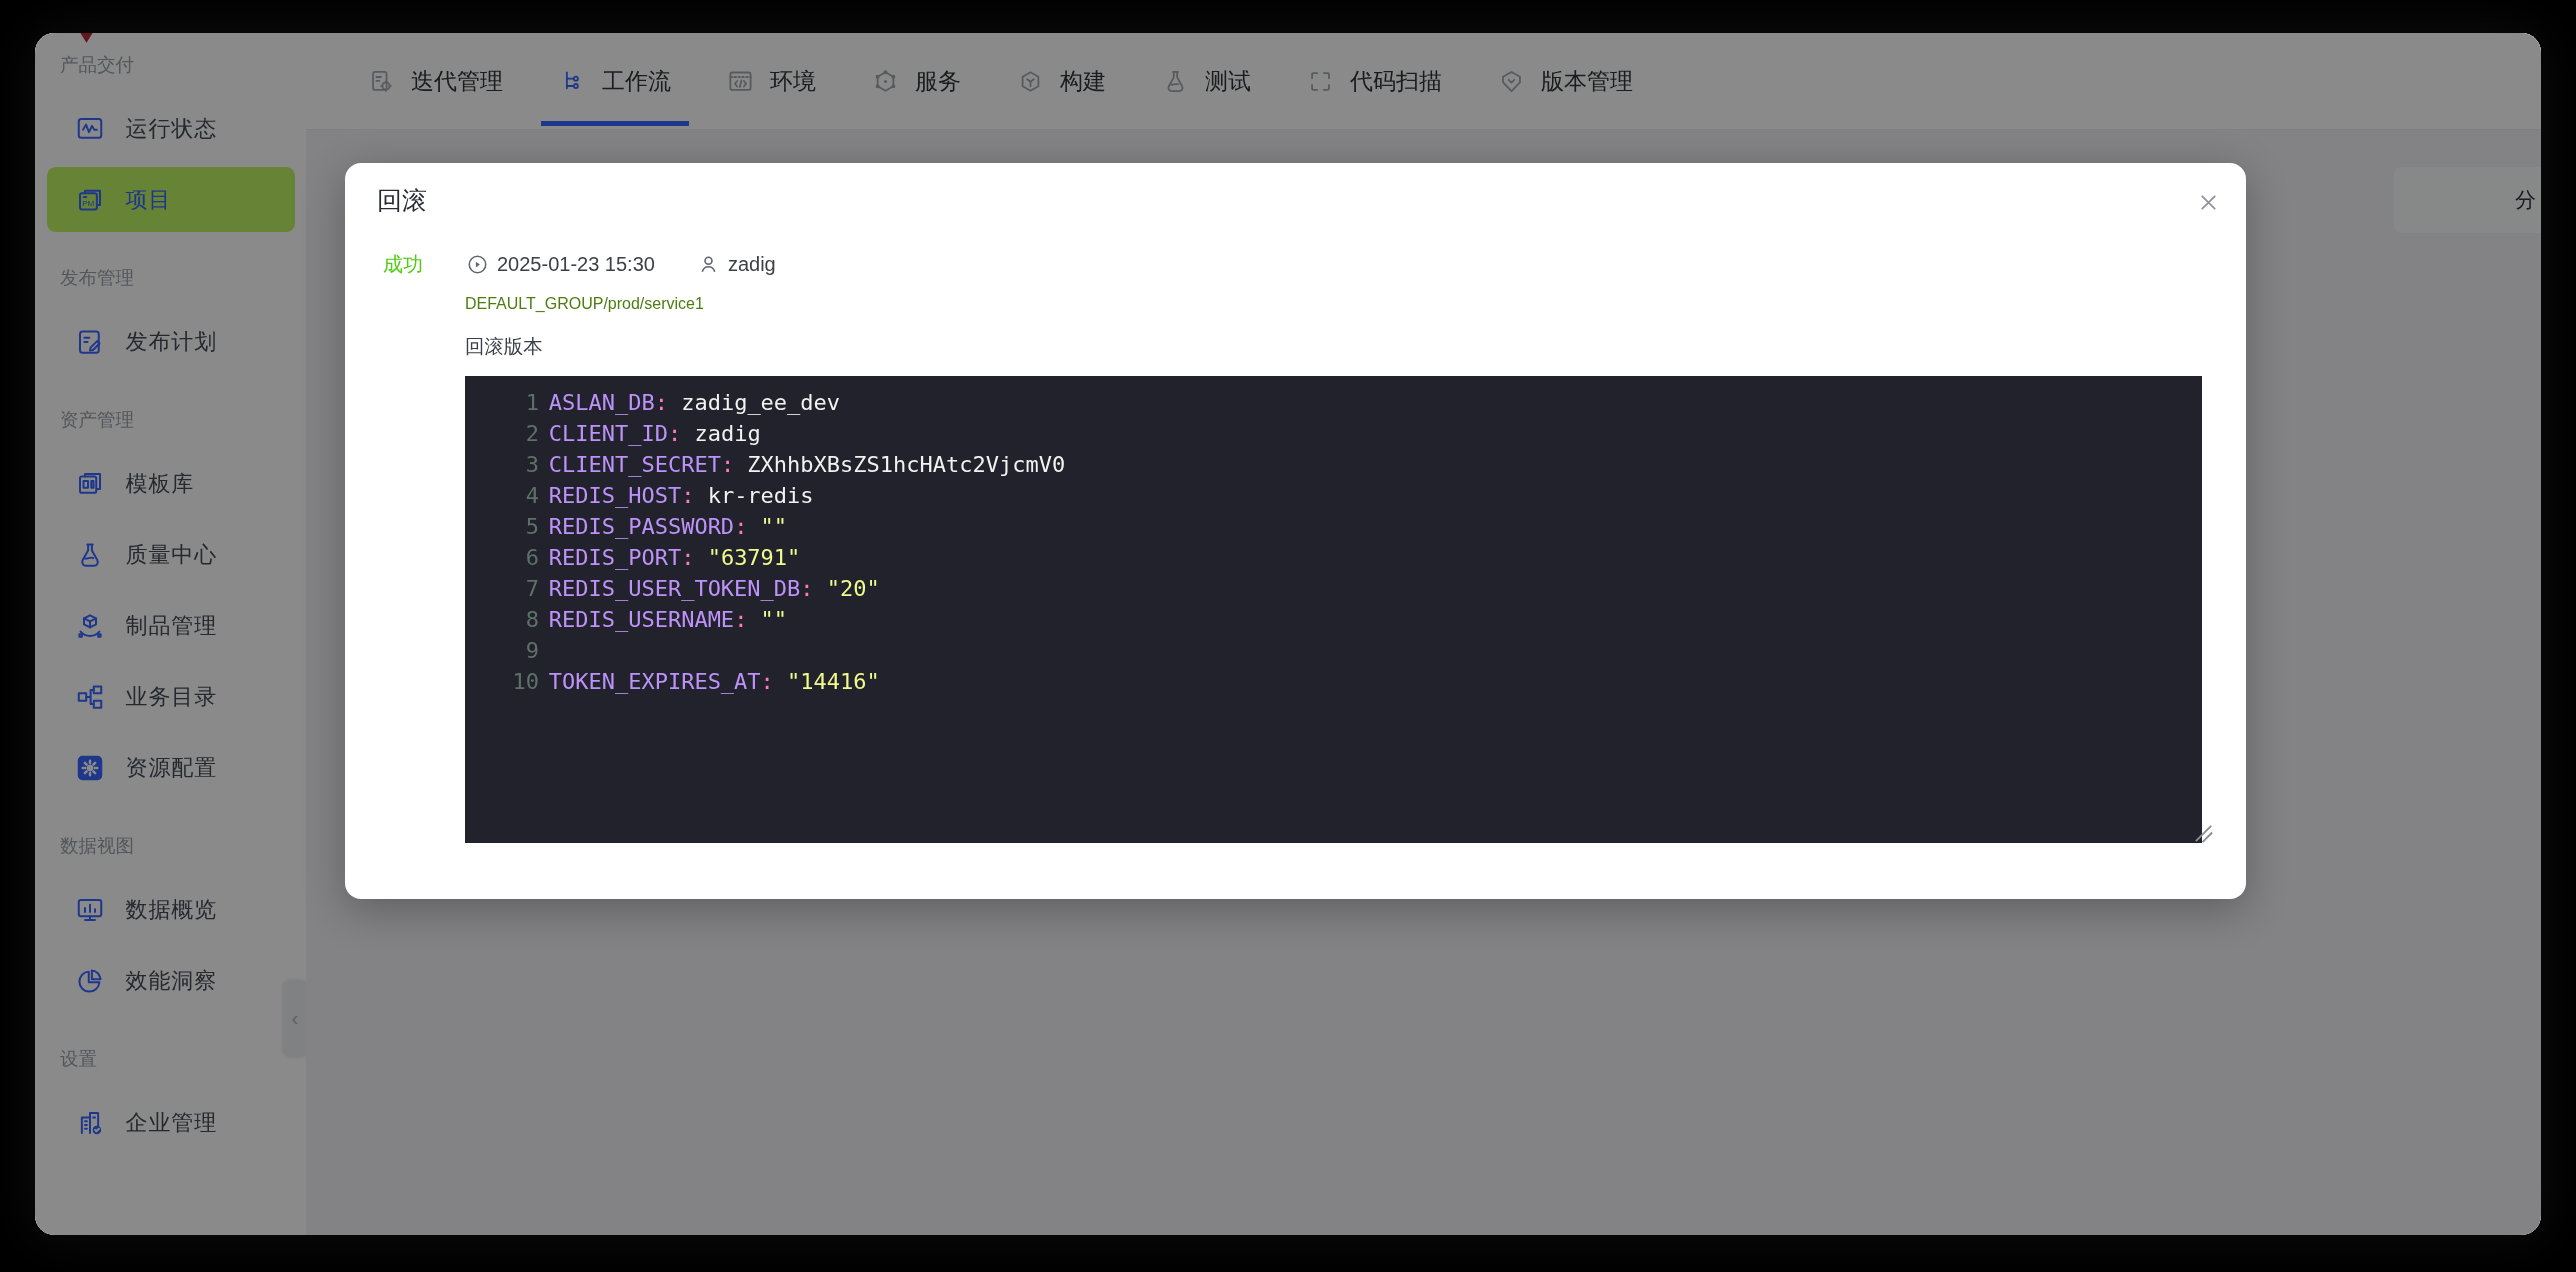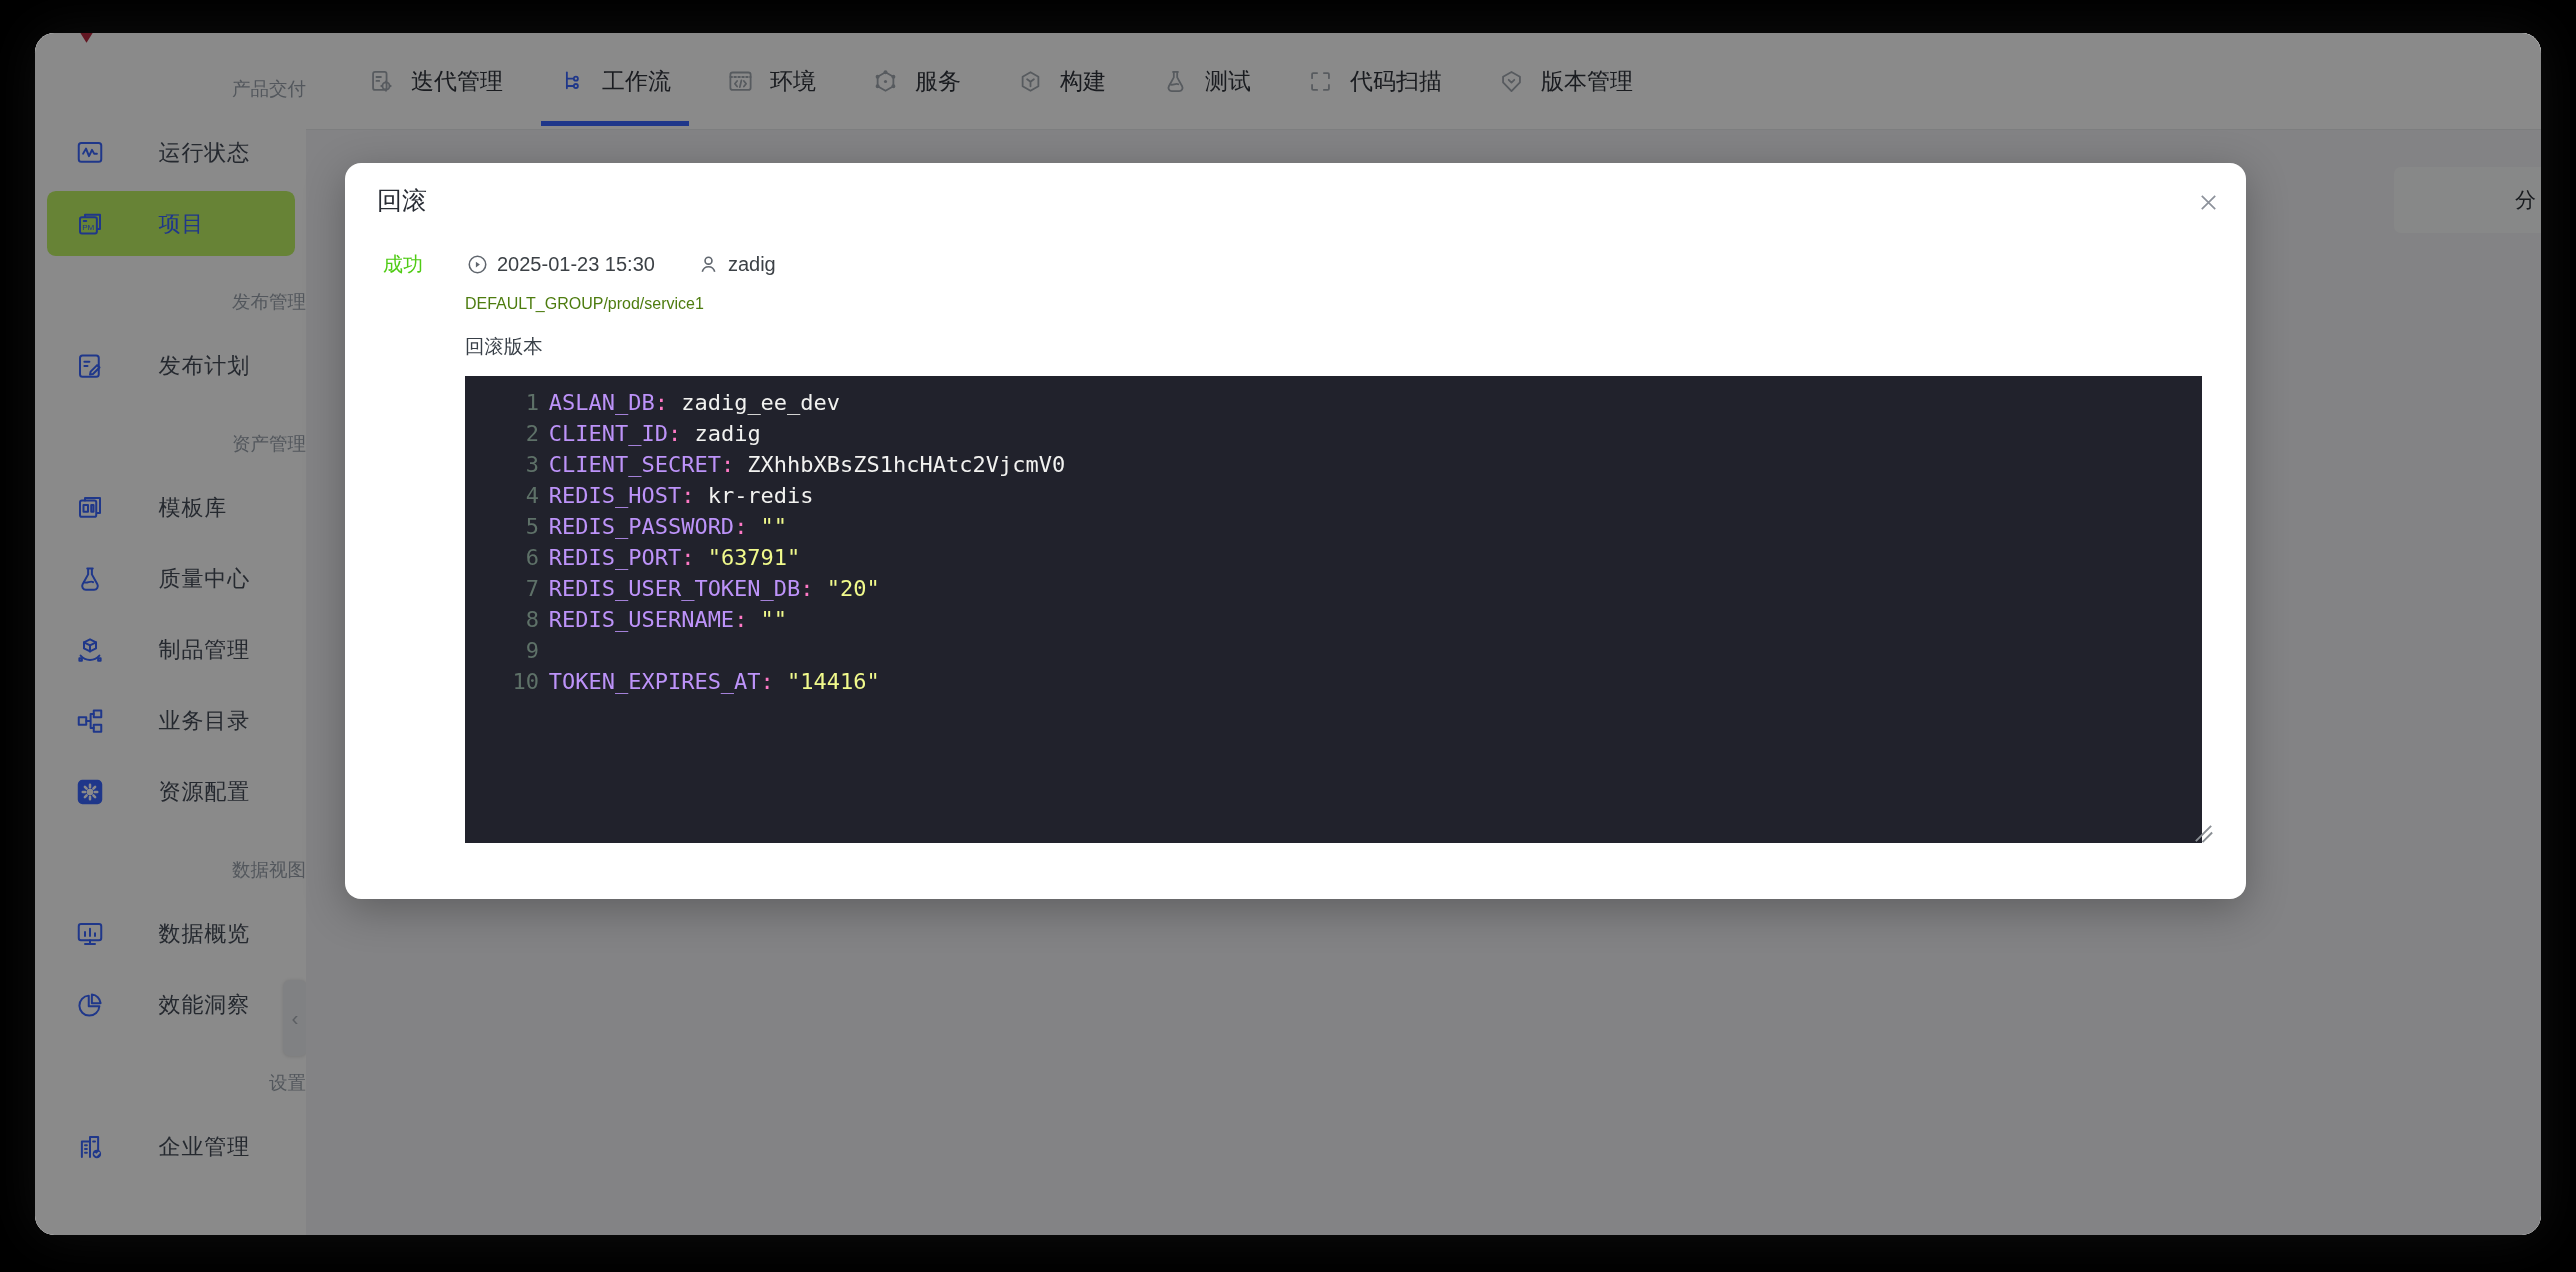--- a/index.html
+++ b/index.html
@@ -1,26 +1,26 @@
 <!DOCTYPE html>
 <html style="--accent: #3a66ff; --success: #4fcb14; --code-bg: #21222c; --code-key: #bd93f9; --code-punc: #ff79c6; --code-str: #f1fa8c;font-size:14px"><head>
 <meta charset="utf-8">
 <style>
   html,body{margin:0;padding:0;background:#000;width:2576px;height:1272px;overflow:hidden;
     font-family:"Liberation Sans","DejaVu Sans",sans-serif;}
   .window{position:absolute;left:35px;top:33px;width:2506px;height:1202px;background:#fff;
     border-radius:19.4px;overflow:hidden;box-shadow:0 0 53px rgba(255,255,255,.06);}
   .app{position:absolute;inset:0;}
   
-  .sidebar{position:absolute;left:0;top:0;width:271px;height:100%;background:#fff;padding-top:36px;box-sizing:border-box;text-align:right;}
+  .sidebar{position:absolute;left:0;top:0;width:271px;height:100%;background:#fff;padding-top:12px;box-sizing:border-box;}
   .logo{position:absolute;left:41px;top:-7px;width:21px;height:23px;color:#b5293f;}
   .side-title{height:39px;line-height:39px;margin:0 0 12.3px 25px;font-size:18.5px;color:#9aa2ac;}
   .side-title.gap{margin-top:25.5px;}
   .side-item{height:65px;margin:0 11.5px 6.2px 11.5px;border-radius:8.8px;display:flex;align-items:center;
-    padding-left:28px;box-sizing:border-box;color:#454c58;cursor:pointer;gap:33px;}
+    padding-left:28px;box-sizing:border-box;color:#454c58;cursor:pointer;}
   .side-item .icon{width:30px;height:30px;color:var(--accent);flex:0 0 auto;}
   .side-item .lbl{margin-left:21px;font-size:22px;letter-spacing:0.9px;}
   .side-item.selected{background:#bef264;color:var(--accent);}
   .icon svg{width:100%;height:100%;display:block;}
   .collapse-handle{position:absolute;left:248px;top:947px;width:24px;height:76px;background:#edeff2;
     border-radius:7px;display:flex;align-items:center;justify-content:center;color:#a8aeb6;
     font-size:21px;box-shadow:0 0.9px 3.5px rgba(0,0,0,.12);}
   
   .main{position:absolute;left:271px;top:0;right:0;bottom:0;background:#f2f3f5;}
   .tabbar{height:97px;background:#fff;border-bottom:0.9px solid #e7e9eb;display:flex;align-items:center;

